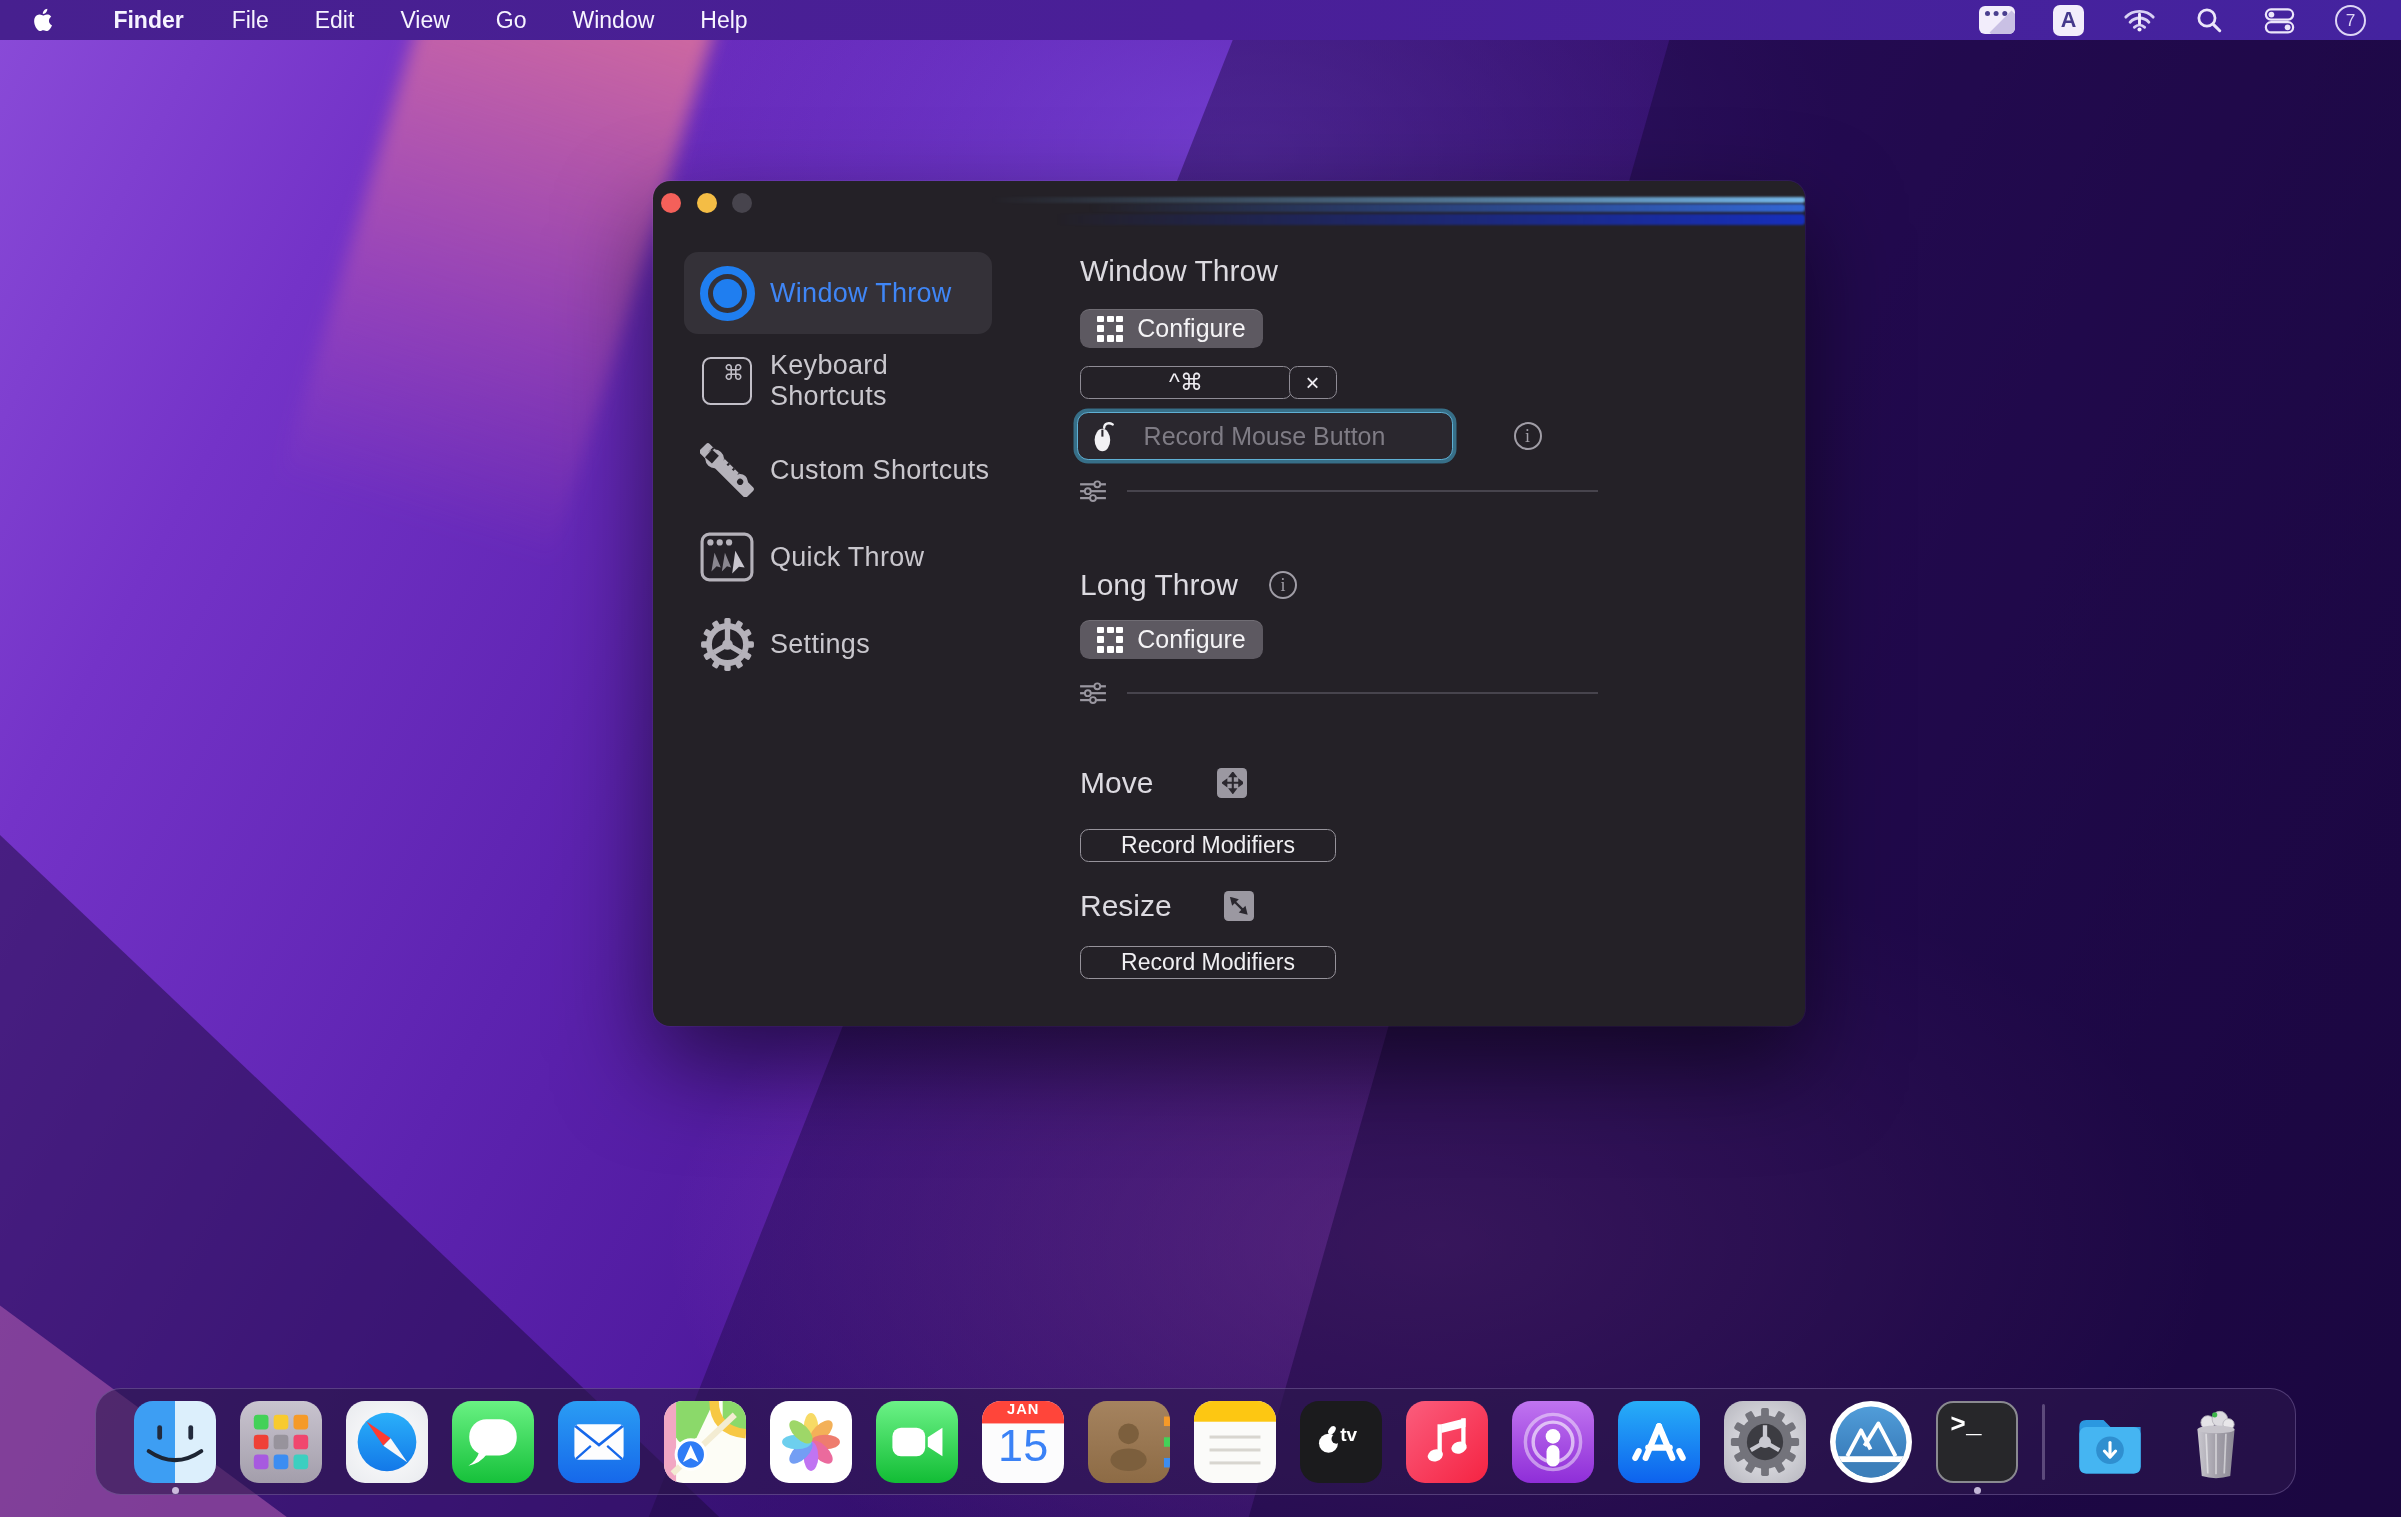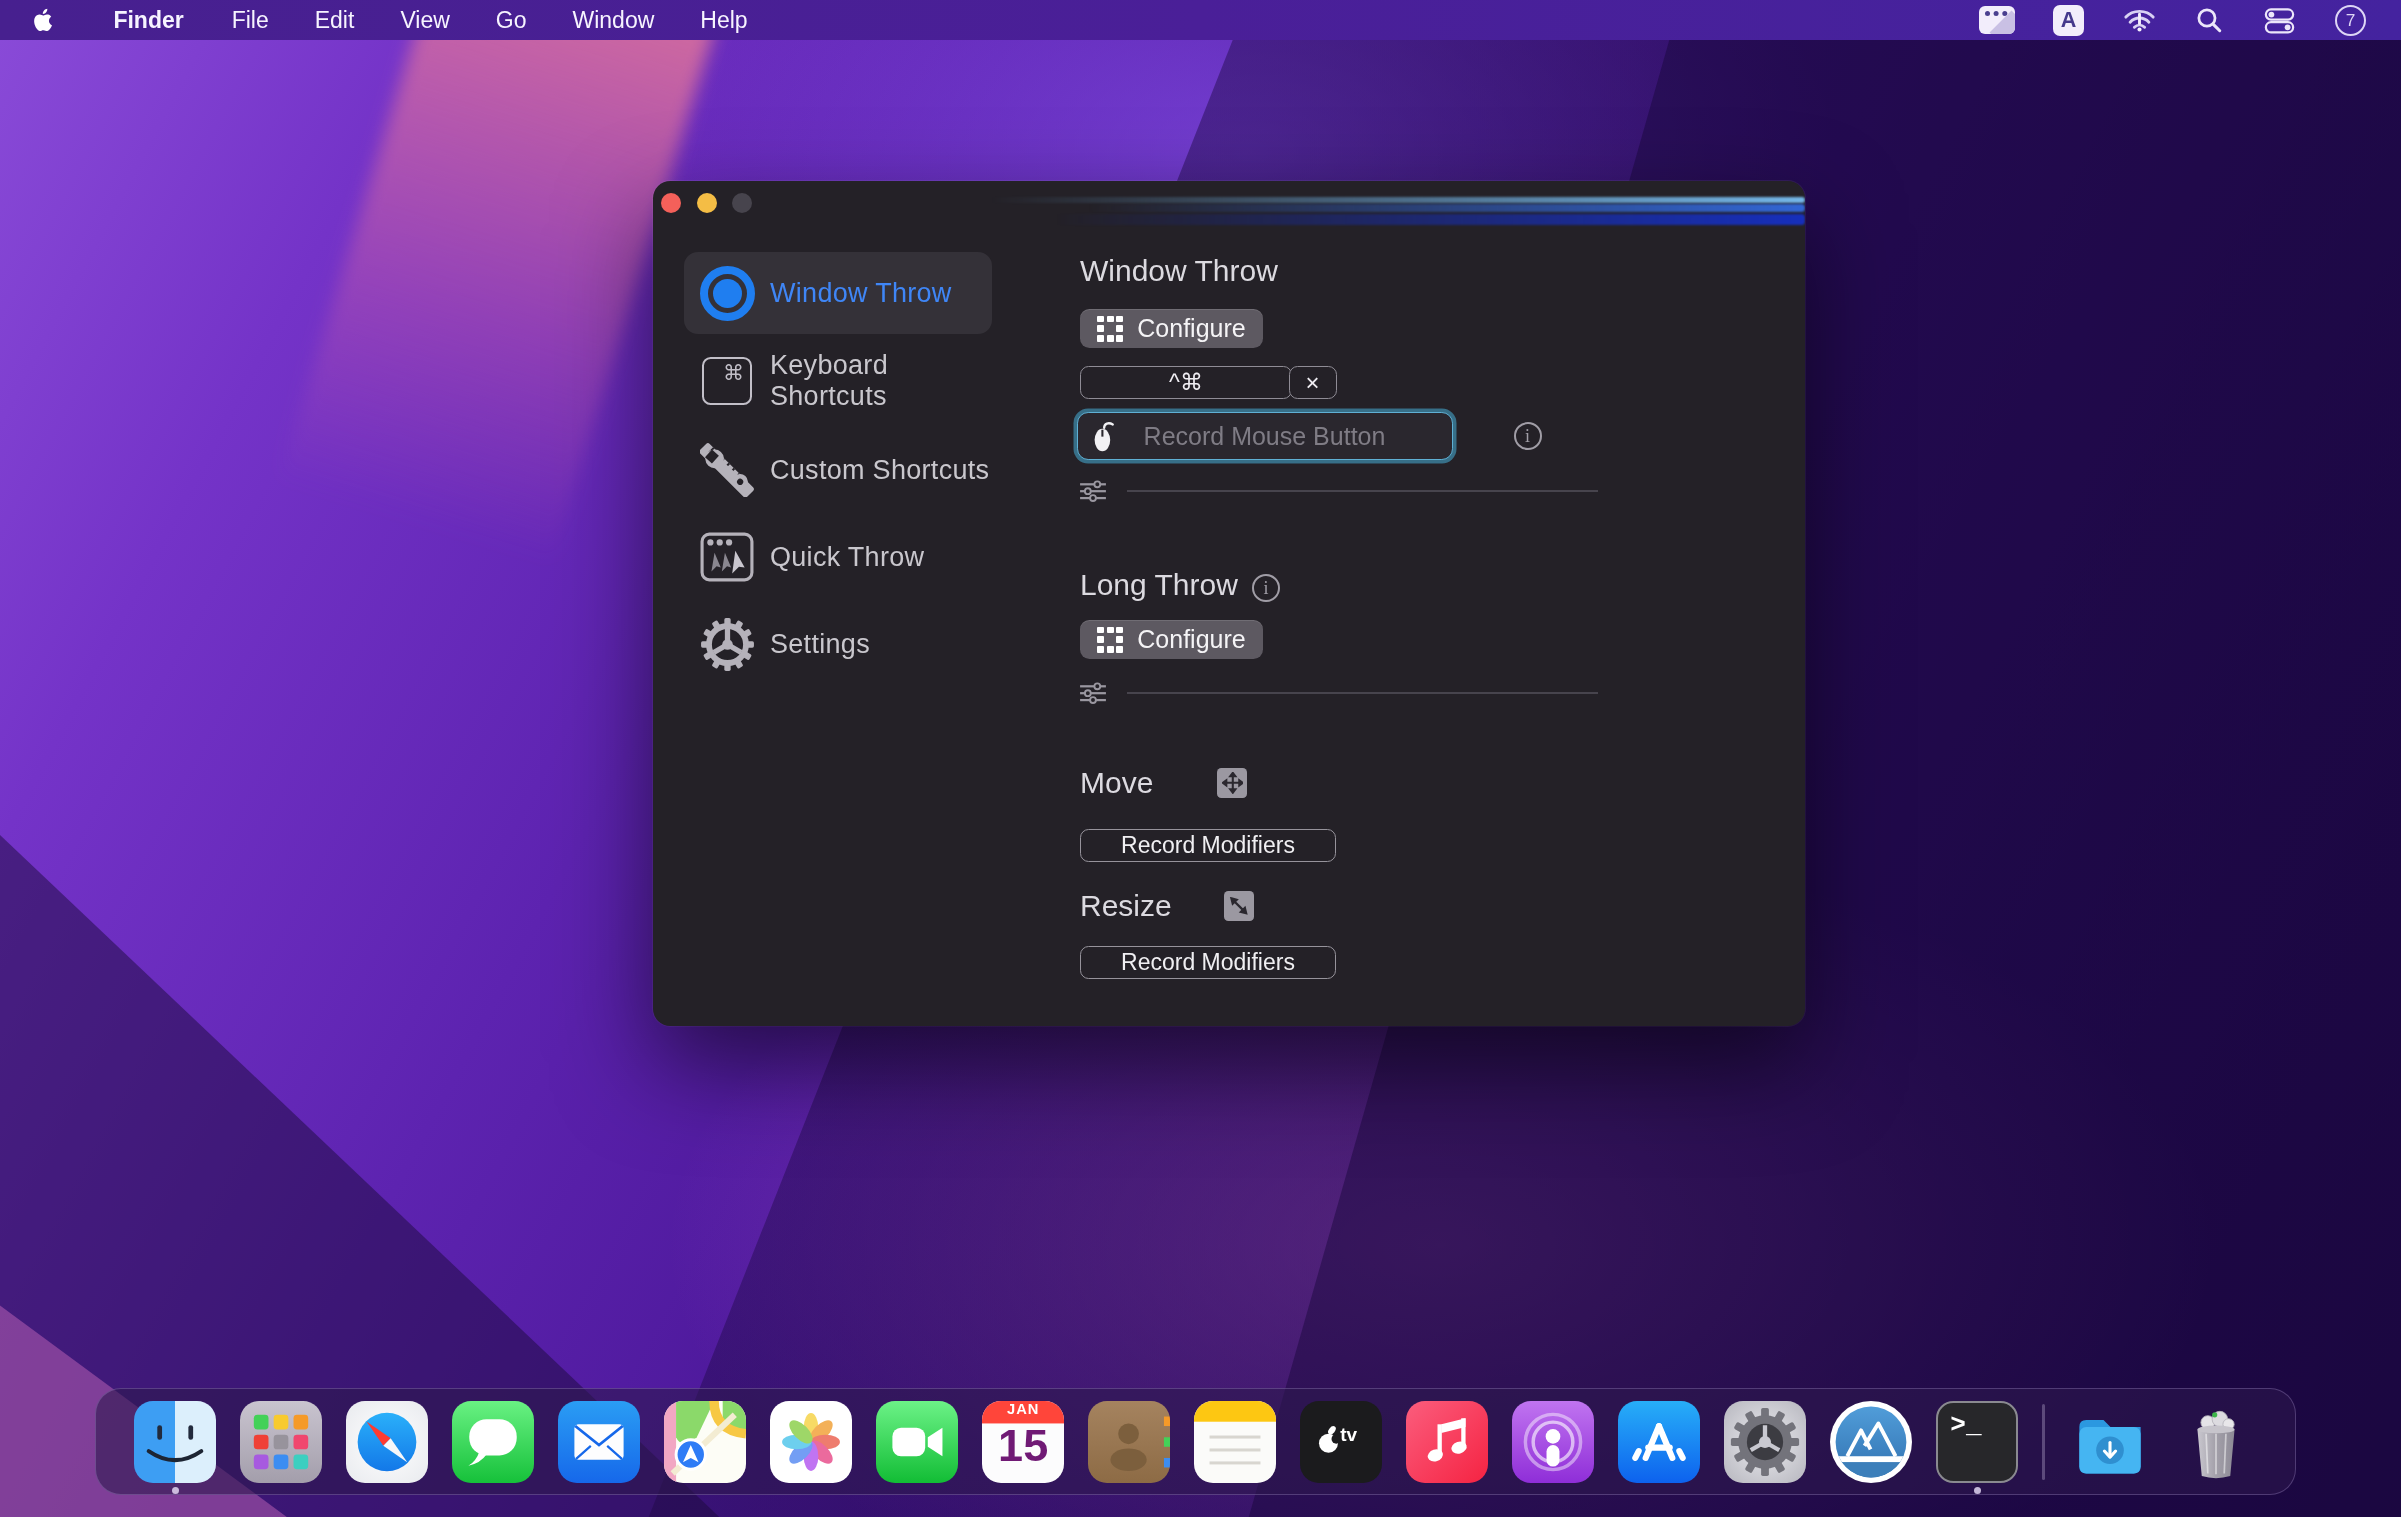--- a/index.html
+++ b/index.html
@@ -74,21 +74,21 @@
   .clear-btn { width:48px; height:33px; border:1.7px solid #8f8c95; border-radius:8.6px; margin-left:-3.5px; display:flex; align-items:center;
      justify-content:center; color:#efedf2; font-size:24px; cursor:pointer; background:#242127; }
   .rec-mouse { width:376px; height:48px; background:#2a272e; border:1.7px solid #5fb0d4; box-shadow:0 0 0 3.5px rgba(62,137,170,.75);
      border-radius:11.2px; display:flex; align-items:center; justify-content:center; cursor:pointer; position:relative; }
   .rec-mouse .ph { color:#7f7c85; font-size:25px;text-align:right; }
   .mouse-ico { position:absolute; left:14px; top:7.8px; }
   .info-ico { width:28px; height:28px; border:2.2px solid #a09da6; border-radius:50%; color:#a09da6; font-size:18px;
      display:inline-flex; align-items:center; justify-content:center; font-family:"Liberation Serif", serif; }
   .sliders { width:26px; height:22.4px; }
   .divline { position:absolute; height:1.7px; background:#47444d; }
-  .h2 { font-size:30px; color:#dcdae0; display:flex; align-items:flex-end; gap:14px; }
+  .h2 { font-size:30px; color:#dcdae0; display:flex; align-items:center; gap:31px; }
   .mod-ico { width:30px; height:30px; background:#9b98a1; border-radius:4.3px; display:flex; align-items:center; justify-content:center; }
   .rec-mod { width:256px; height:33px; border:1.7px solid #96939b; border-radius:8.6px; display:flex; align-items:center; justify-content:center;
      color:#f0eff2; font-size:23px; cursor:pointer; }
   .row-flex { display:flex; align-items:center; gap:26px; }
 
   
   .dock { position:absolute; left:95px; top:1388px; width:2201px; height:107px; background:rgba(44,24,78,.58);
      border:1.7px solid rgba(190,170,230,.28); border-radius:26px; display:flex; align-items:center; justify-content:space-evenly;
      padding:0 14px; z-index:40; }
   .dock-item { position:relative; width:82px; height:82px; flex:0 0 auto; cursor:pointer; }
@@ -110,21 +110,21 @@
   .ic-tv { background:#1b1b1d; }
   .ic-music { background:linear-gradient(135deg,#fb5d7d,#f52342); }
   .ic-pod { background:linear-gradient(#c074f0,#8f2ed8); }
   .ic-as { background:linear-gradient(#27aef8,#0d62ee); }
   .ic-sp { background:radial-gradient(#ececf0,#b6b6be); }
   .ic-mosaic { border-radius:50%; background:#fff; }
   .ic-term { background:#27272a; border:2.6px solid #8a8a90; border-radius:17.3px;
      color:#fff; font-family:"Liberation Mono", monospace; font-weight:bold; font-size:26px; padding:7px 0 0 12px; }
   .ic-dl, .ic-trash { background:transparent; overflow:visible; }
   .cal-month { position:absolute; top:0.9px; left:0; right:0; text-align:center; color:#fff; font-weight:bold; font-size:14.7px; letter-spacing:0.9px; }
-  .cal-day { position:absolute; top:19px; left:0; right:0; text-align:center; color:#701a75; font-size:45px; font-weight:700; }
+  .cal-day { position:absolute; top:19px; left:0; right:0; text-align:center; color:#3b82f6; font-size:45px; font-weight:400; }
   .tv-txt { position:absolute; left:40px; top:23px; color:#fff; font-size:19px; font-weight:700; }
 </style>
 </head>
 <body>
 
 <div class="desktop">
   <div class="wedgeA"></div>
   <div class="wedgeB"></div>
   <div class="ribbon"></div>
   <div class="blw"></div>

